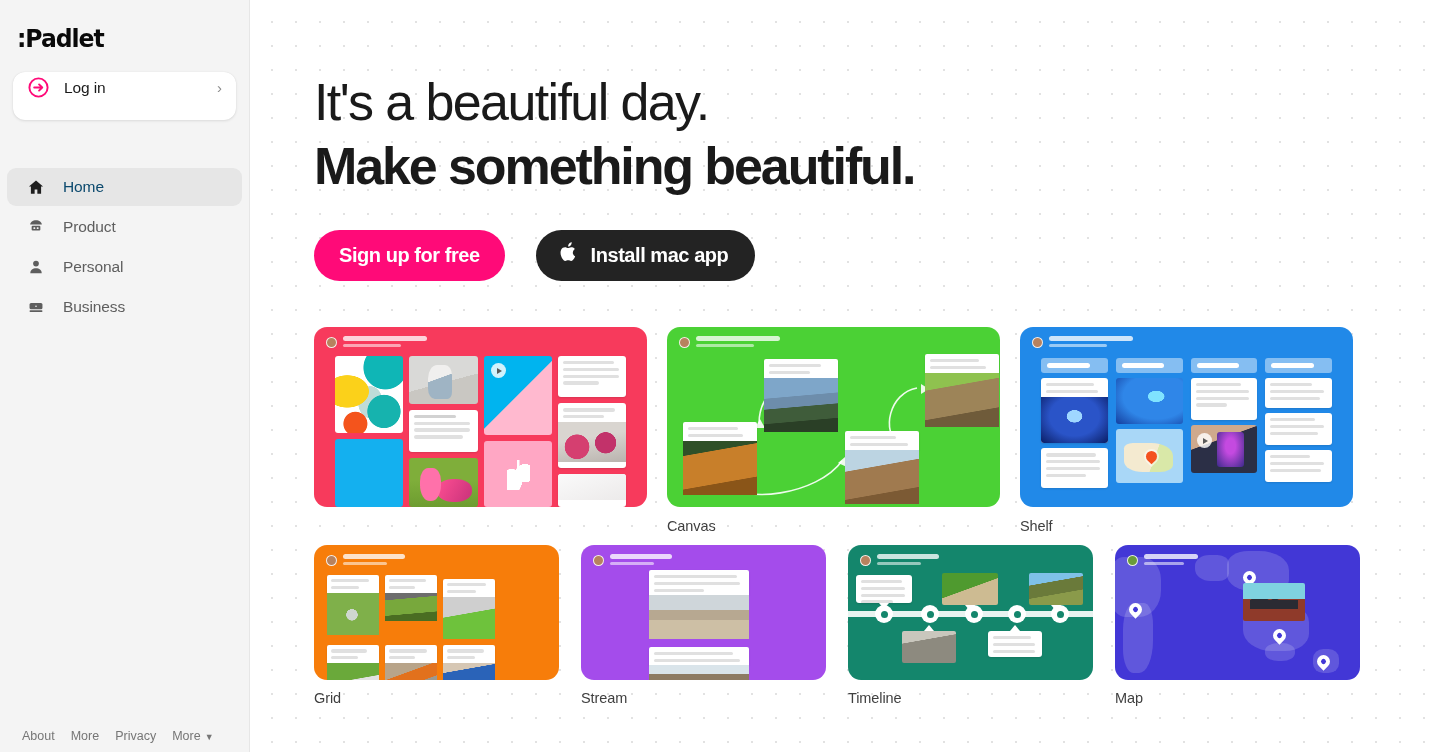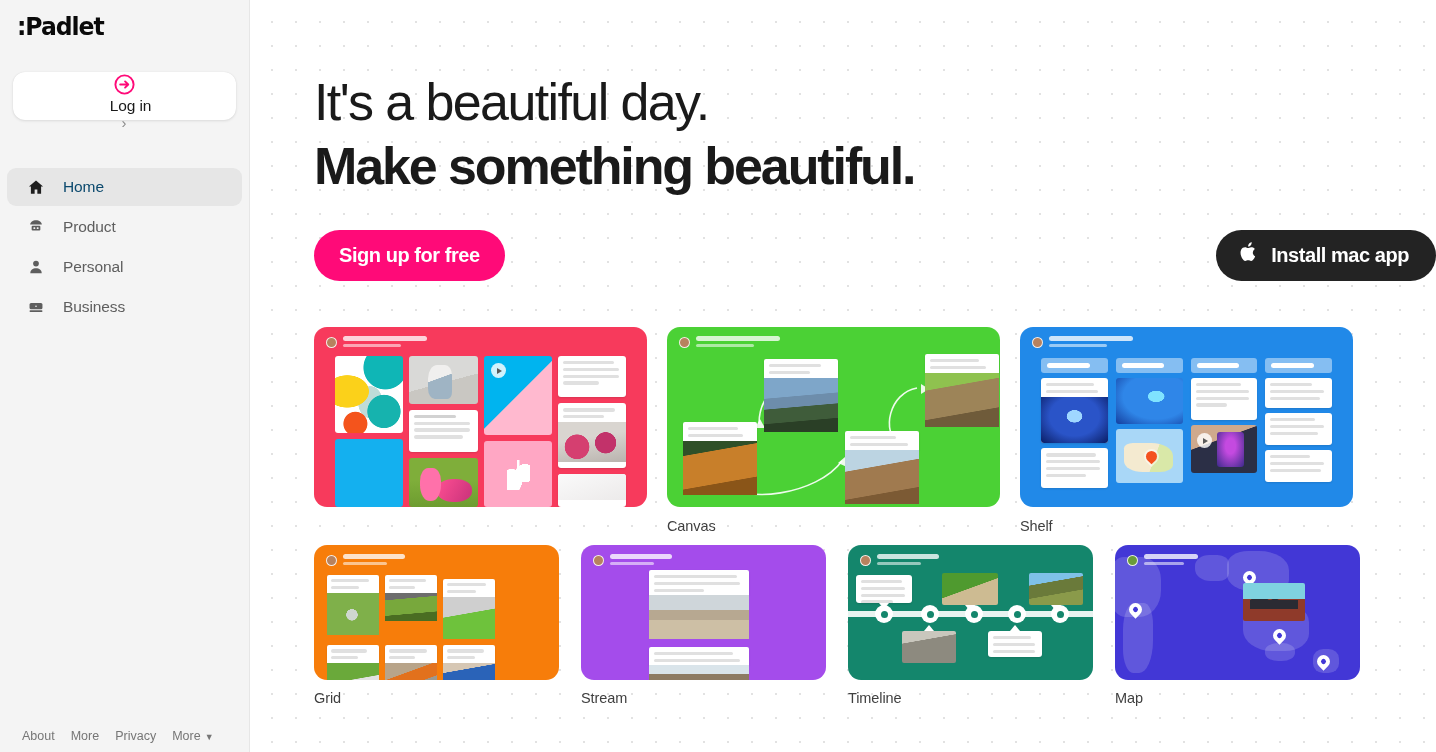--- a/index.html
+++ b/index.html
@@ -25,21 +25,21 @@
     height: 752px;
     background: #f4f4f4;
     border-right: 1px solid #e6e6e6;
     display: flex;
     flex-direction: column;
     flex: 0 0 250px;
     position: relative;
   }
 
   .logo-wrap {
-    padding: 14px 0 0 17px;
+    padding: 26px 0 0 17px;
     height: 56px;
   }
   .logo {
     font-family: "DejaVu Sans", sans-serif;
     font-size: 25px;
     font-weight: bold;
     letter-spacing: -1.1px;
     color: #0a0a0a;
     line-height: 1;
     display: inline-block;
@@ -50,21 +50,20 @@
   .login-card {
     margin: 16px 13px 0 13px;
     height: 48px;
     background: #ffffff;
     border-radius: 12px;
     box-shadow: 0 1px 3px rgba(0,0,0,0.10), 0 0 1px rgba(0,0,0,0.10);
     display: flex;
     align-items: center;
     padding: 0 14px 17px 13px;
     cursor: pointer;
-    flex-direction: column;
   }
   .login-icon {
     width: 25px; height: 25px;
     flex: 0 0 25px;
     display: flex; align-items: center; justify-content: center;
   }
   .login-label {
     flex: 1;
     font-size: 15.5px;
     color: #1a1a1a;
@@ -161,22 +160,21 @@
   }
   .hero .line2 {
     font-weight: bold;
     letter-spacing: -2.1px;
     display: block;
   }
 
   .cta-row {
     margin-top: 32px;
     display: flex;
-    gap: 17px;
-    justify-content: space-between;
+    gap: 31px;
   }
   .btn {
     height: 51px;
     border-radius: 26px;
     display: inline-flex;
     align-items: center;
     justify-content: center;
     font-size: 20px;
     font-weight: bold;
     letter-spacing: -0.45px;

